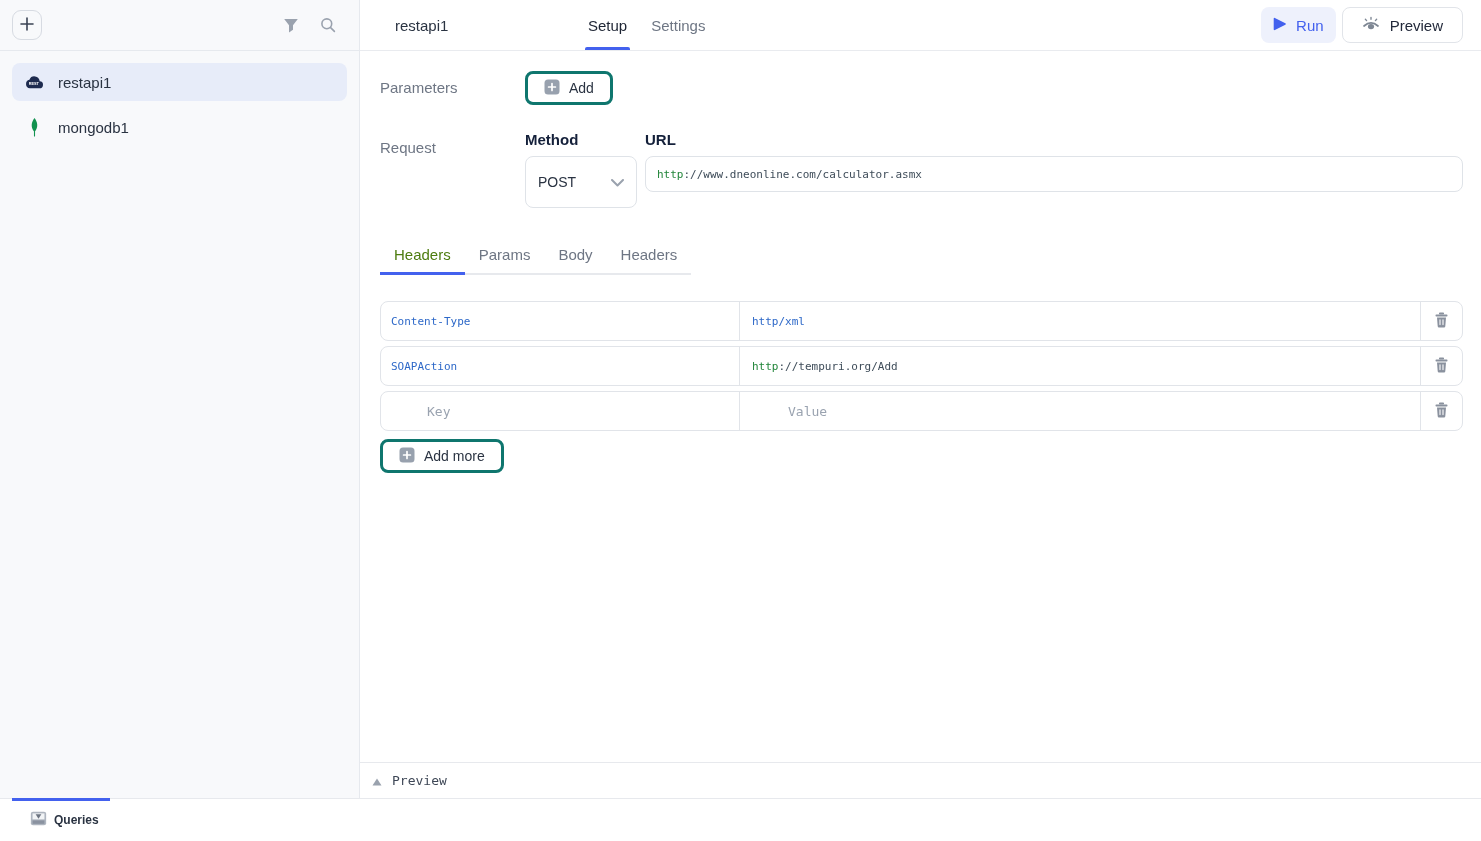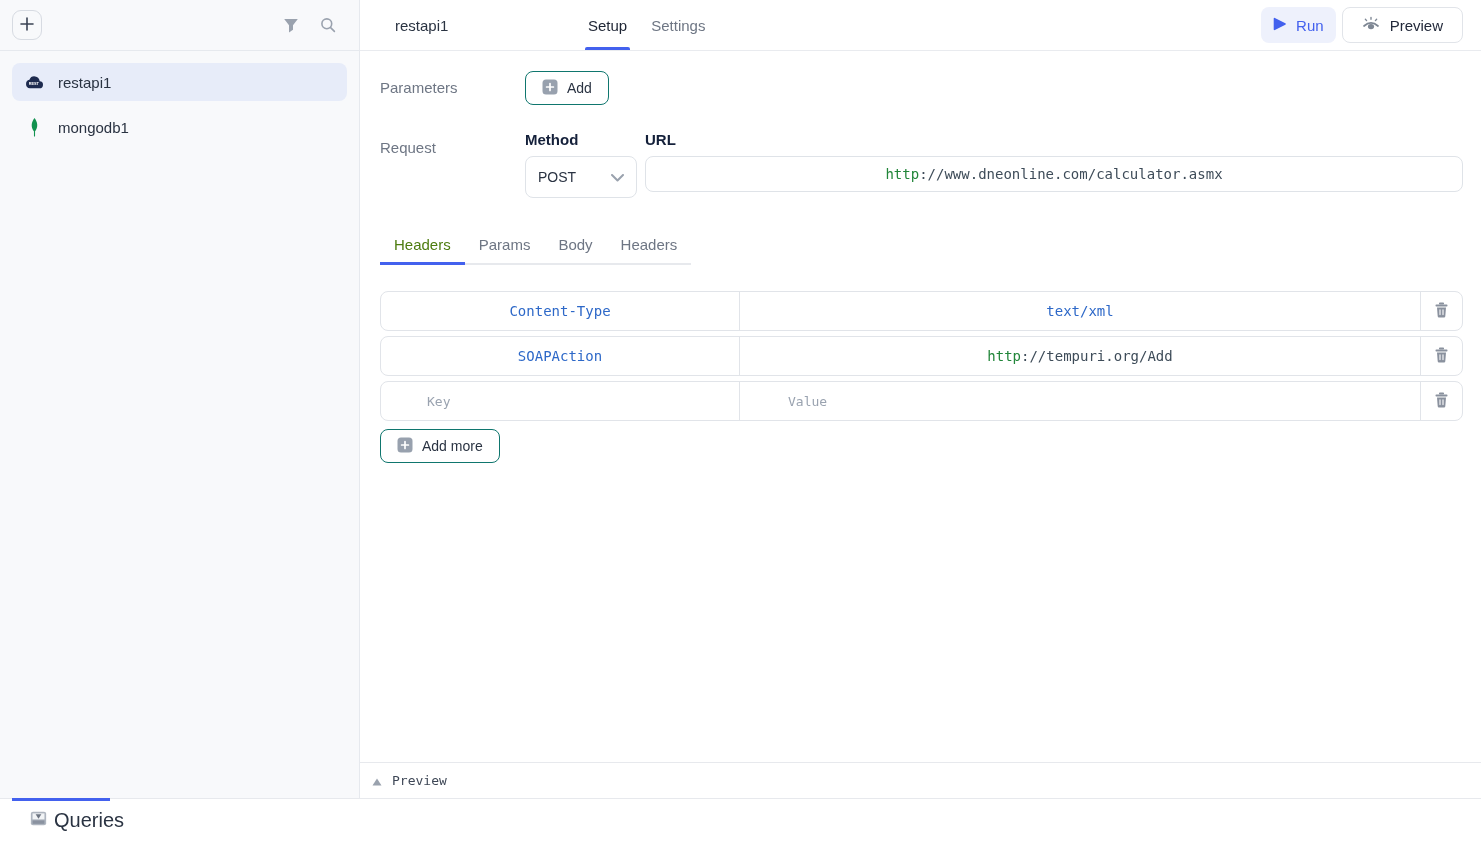--- a/index.html
+++ b/index.html
@@ -30,28 +30,28 @@
   .mtab { display:flex; align-items:center; padding:0 3px; margin-right:18px; color:#6E7684; position:relative; cursor:pointer; }
   .mtab.active { color:#1D2433; font-weight:500;text-align:right; }
   .mtab.active::after { content:""; position:absolute; left:0; right:0; bottom:0; height:3px; background:#4361EE; border-radius:2px 2px 0 0; }
   .topbar-actions { margin-left:auto; display:flex; gap:6px; padding-right:18px; }
   .btn-run { height:36px; padding:0 12px; border:none; border-radius:8px; background:#EEF1FC; color:#4361EE; font-size:15px; font-weight:500; display:flex; align-items:center; gap:10px; cursor:pointer; font-family:inherit; }
   .btn-preview { height:36px; padding:0 19px; border:1px solid #E1E4E9; border-radius:8px; background:#fff; color:#22293A; font-size:15px; display:flex; align-items:center; gap:10px; cursor:pointer; font-family:inherit; }
 
   .content { flex:1; min-height:0; padding:20px 18px 0 20px; }
   .form-row { display:flex; }
   .row-label { width:145px; flex:none; color:#6E7684; line-height:34px; }
-  .btn-ghost { height:34px; padding:0 16px; border:1px solid #0f766e; border-radius:8px; background:#fff; color:#2A3342; font-size:14px; display:flex; align-items:center; gap:9px; cursor:pointer; font-family:inherit; }
+  .btn-ghost { height:34px; padding:0 16px; border:3px solid #0f766e; border-radius:8px; background:#fff; color:#2A3342; font-size:14px; display:flex; align-items:center; gap:9px; cursor:pointer; font-family:inherit; }
   .params-row { margin-bottom:26px; }
   .field-label { font-size:15px; font-weight:700; color:#14203A; margin-bottom:8px; }
   .fg-method { width:112px; margin-right:8px; flex:none; }
   .fg-url { flex:1; min-width:0; }
-  .select { height:42px; border:1px solid #DFE3E8; border-radius:8px; background:#fff; display:flex; align-items:center; justify-content:space-between; padding:0 12px; font-size:14px; color:#2A3342; cursor:pointer; }
+  .select { height:52px; border:1px solid #DFE3E8; border-radius:8px; background:#fff; display:flex; align-items:center; justify-content:space-between; padding:0 12px; font-size:14px; color:#2A3342; cursor:pointer; }
   .text-input { height:36px; border:1px solid #DFE3E8; border-radius:8px; background:#fff; display:flex; align-items:center; padding:0 11px; }
-  .mono { font-family:"DejaVu Sans Mono","Liberation Mono",monospace; font-size:14px;justify-content:center; }
+  .mono { font-family:"DejaVu Sans Mono","Liberation Mono",monospace; font-size:11px; }
   .tok-green { color:#22863A; }
   .tok-slate { color:#3E4C59; }
   .tok-blue  { color:#2D68C8; }
 
   .subtabs { display:inline-flex; border-bottom:2px solid #E7E9ED; margin-top:38px; }
   .stab { padding:0 14px 9px; color:#6E7684; cursor:pointer; margin-bottom:-2px; }
   .stab.active { color:#4d7c0f; font-weight:500; border-bottom:3px solid #4361EE; }
 
   .kv-table { margin-top:26px; }
   .kv-row { display:grid; grid-template-columns:359px 1fr 41px; height:40px; border:1px solid #E1E4E9; border-radius:8px; margin-bottom:5px; background:#fff; overflow:hidden; }
@@ -61,21 +61,21 @@
   .kv-input { width:100%; border:none; outline:none; background:transparent; font-family:"DejaVu Sans Mono","Liberation Mono",monospace; font-size:13px; color:#3E4C59;padding-left:36px; }
   .kv-input::placeholder { color:#9AA3B0; }
   .addmore { margin-top:8px; }
 
   .preview-bar { height:36px; flex:none; border-top:1px solid #E7E9ED; display:flex; align-items:center; gap:10px; padding:0 12px; cursor:pointer; }
   .preview-bar .lbl { font-family:"DejaVu Sans Mono","Liberation Mono",monospace; font-size:13px; color:#3E4756; }
 
   
   .bottombar { height:43px; flex:none; background:#fff; border-top:1px solid #E7E9ED; position:relative; display:flex; align-items:center; padding-left:30px; gap:7px; }
   .tab-indicator { position:absolute; top:-1px; left:12px; width:98px; height:3px; background:#4361EE; }
-  .bottombar .lbl { font-size:20px; font-weight:400; color:#2A3342; cursor:pointer; }
+  .bottombar .lbl { font-size:12px; font-weight:700; color:#2A3342; cursor:pointer; }
 </style>
 </head>
 <body>
 
 <div class="app">
   <div class="upper">
 
     <aside class="sidebar">
       <div class="sidebar-top">
         <button class="btn-plus">
@@ -196,21 +196,21 @@
           <div class="stab">Headers</div>
         </div>
 
         
         <div class="kv-table">
           <div class="kv-row">
             <div class="kv-key mono">
               <span class="tok-blue">Content-Type</span>
             </div>
             <div class="kv-value mono">
-              <span class="tok-blue">text/xml</span>
+              <span class="tok-blue">http/xml</span>
             </div>
             <button class="kv-del">
               <span>
                 <svg width="15" height="16" viewBox="0 0 15 16">
                     <rect x="5" y="0.5" width="5" height="2" rx="0.8" fill="#8A919E"></rect>
                     <rect x="1.5" y="2.6" width="12" height="2" rx="0.8" fill="#8A919E"></rect>
                     <path d="M3 5.6h9l-.7 8.6a1.3 1.3 0 0 1-1.3 1.2H5a1.3 1.3 0 0 1-1.3-1.2L3 5.6z" fill="#8A919E"></path>
                     <path d="M6 7.8v4.8M9 7.8v4.8" stroke="#fff" stroke-width="1.1" stroke-linecap="round"></path>
                   </svg>
               </span>

